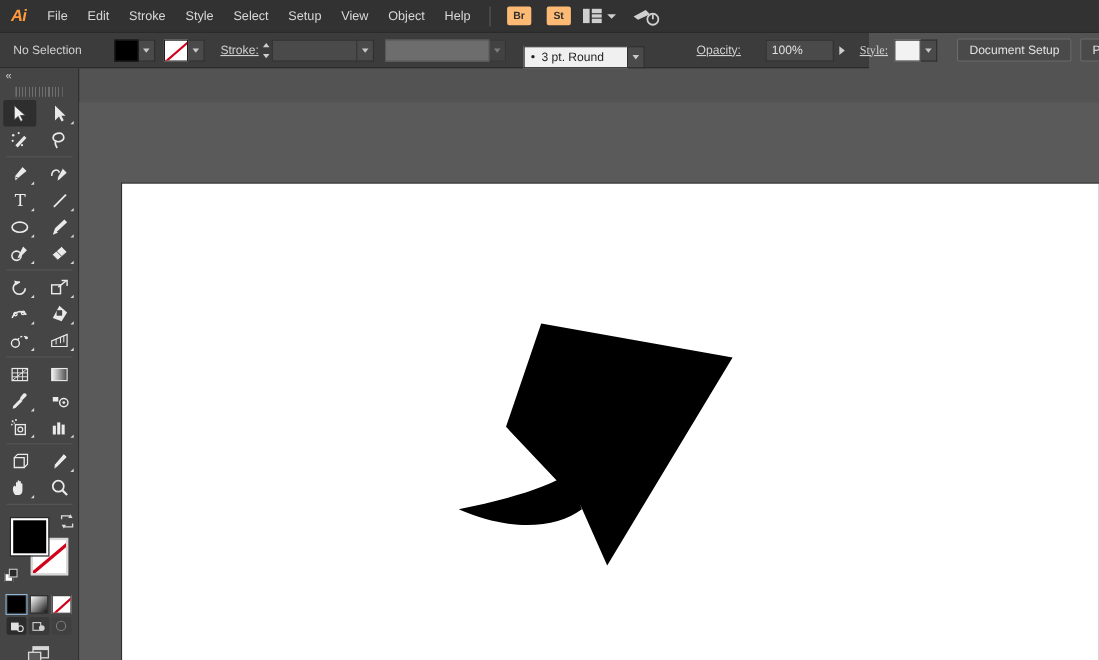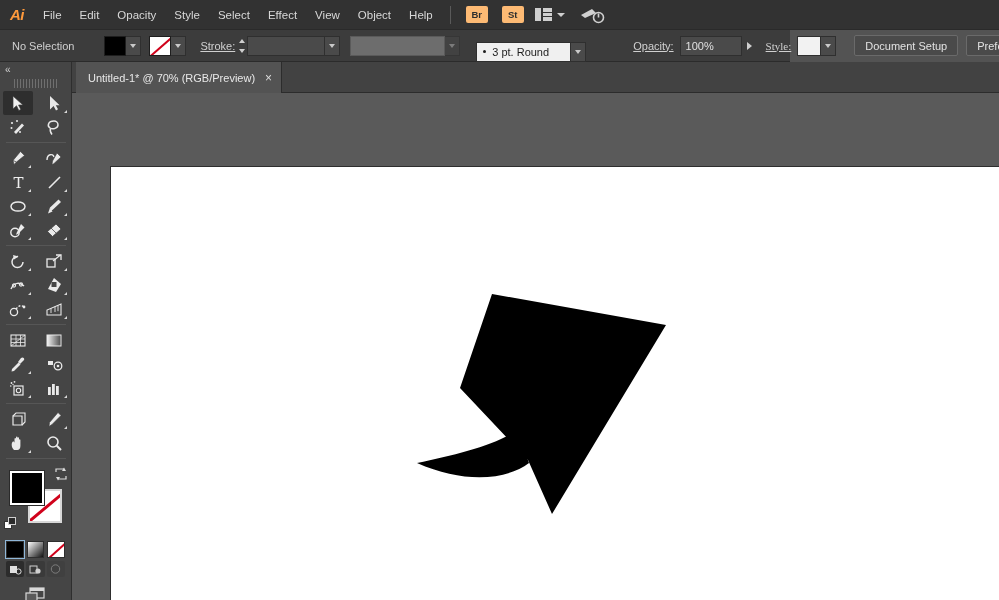--- a/index.html
+++ b/index.html
@@ -225,24 +225,24 @@
 </head>
 <body>
 
 <div class="app">
 
   <div class="menubar">
     <div class="ai-logo">Ai</div>
 
     <div class="menu-item">File</div>
     <div class="menu-item">Edit</div>
-    <div class="menu-item">Opacity</div>
+    <div class="menu-item">Stroke</div>
     <div class="menu-item">Style</div>
     <div class="menu-item">Select</div>
-    <div class="menu-item">Effect</div>
+    <div class="menu-item">Setup</div>
     <div class="menu-item">View</div>
     <div class="menu-item">Object</div>
     <div class="menu-item">Help</div>
 
     <div class="menu-sep"></div>
 
     <div class="mini-btn">Br</div>
     <div class="mini-btn">St</div>
 
     <div class="ws-switch">
@@ -303,44 +303,38 @@
       <div class="profile-field">
         <span class="profile-dot"></span>
         <span>3 pt. Round</span>
       </div>
       <div class="drop-arrow"></div>
     </div>
 
     <div class="vsep"></div>
 
     <div class="lbl u">Opacity:</div>
-    <div style="display:flex;align-items:center;margin-left:6px;">
+    <div style="display:flex;align-items:center;margin-left:22px;">
       <div class="field" style="width:62px;">100%</div>
       <div class="arrow-right"></div>
     </div>
 
     <div class="lbl u" style="margin-left:8px;font-family:Liberation Serif, serif;">Style:</div>
     <div style="display:flex;align-items:center;margin-left:6px;">
       <div class="style-sw"></div>
       <div class="drop-arrow"></div>
     </div>
 
     <div class="vsep"></div>
 
     <div class="btn" style="margin-left:2px;">Document Setup</div>
     <div class="btn" style="margin-left:8px;">Preferences</div>
 
   </div>
 
-  <div class="tabbar">
-    <div class="tab">
-      <span class="tab-title">Untitled-1* @ 70% (RGB/Preview)</span>
-      <span class="tab-close">×</span>
-    </div>
-  </div>
 
   <div class="toolspanel">
     <div class="tp-head">
       <span class="tp-collapse">«</span>
     </div>
     <div class="tp-grip"></div>
 
     <div class="tool-grid">
 
       <div class="tool sel">

